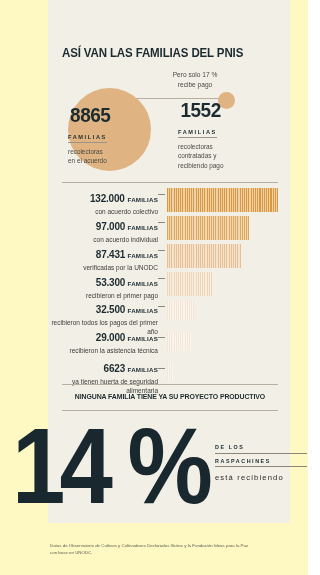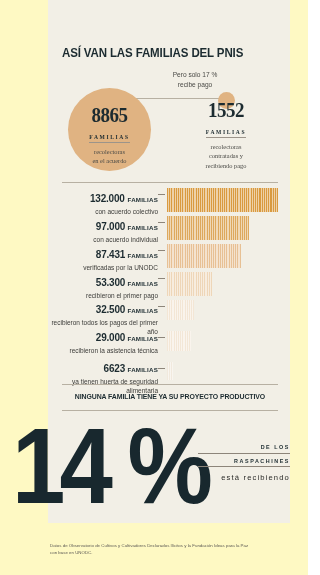--- a/index.html
+++ b/index.html
@@ -50,21 +50,21 @@
   .big-circle{
     position:absolute;left:68px;top:88px;
     width:83px;height:83px;border-radius:50%;
     background:#e0b382;
   }
   .small-circle{
     position:absolute;left:218px;top:92px;
     width:17px;height:17px;border-radius:50%;
     background:#e0b382;
   }
-  .circ-group{position:absolute;text-align:center;font-family:Liberation Serif, serif;}
+  .circ-group{position:absolute;}
   .circ-num{
     font-size:20px;font-weight:700;color:#1c2b30;
     letter-spacing:-0.5px;line-height:1;
     transform:scaleX(0.95);
   }
   .circ-fam{
     font-size:5.6px;font-weight:700;letter-spacing:1.6px;
     color:#1c2b30;margin-top:3px;
     border-bottom:1px solid #9c948a;
     display:inline-block;padding-bottom:2px;
@@ -126,23 +126,22 @@
   
   .pct{
     position:absolute;left:12px;top:412px;
     font-size:96px;line-height:1;
     font-weight:700;color:#18282e;
     letter-spacing:-6px;
     transform:scaleY(1.12);
     transform-origin:left top;
   }
   .rightblk{
-    position:absolute;left:198px;top:444px;width:92px;
+    position:absolute;left:215px;top:444px;width:92px;
     color:#1c2b30;
-    text-align:right;
   }
   .rb-sm{
     font-size:5.4px;font-weight:700;letter-spacing:1.55px;
     border-bottom:1px solid #8d857a;padding-bottom:2.5px;
     margin-bottom:4px;display:block;
   }
   .rb-lg{
     font-size:7.6px;letter-spacing:1.15px;line-height:1.75;
     color:#2a2a28;display:block;
   }

